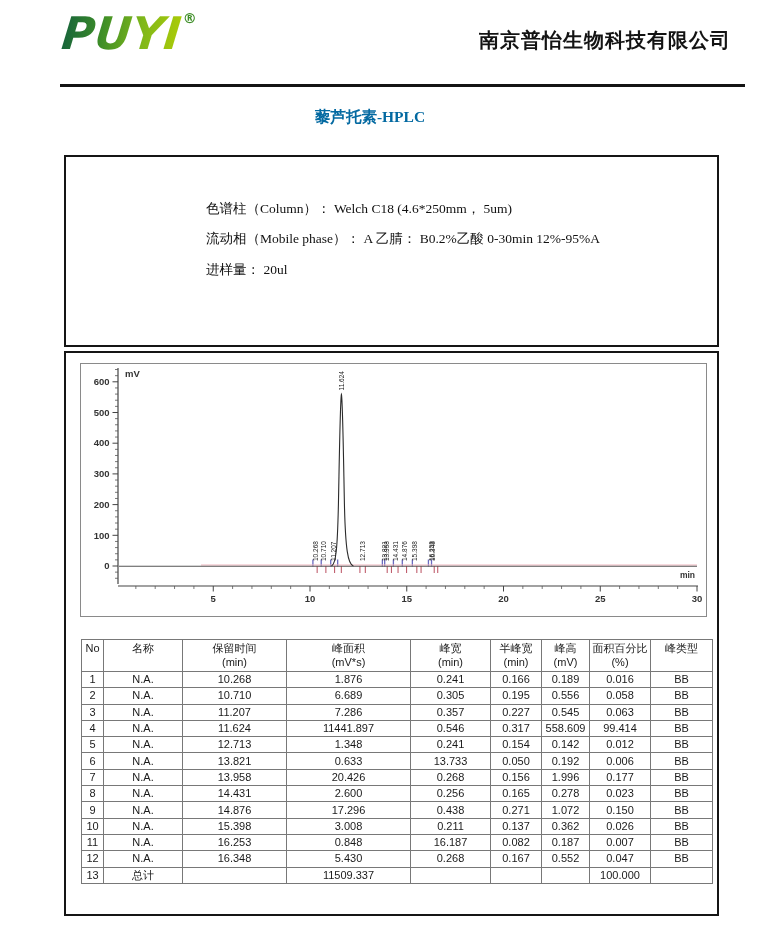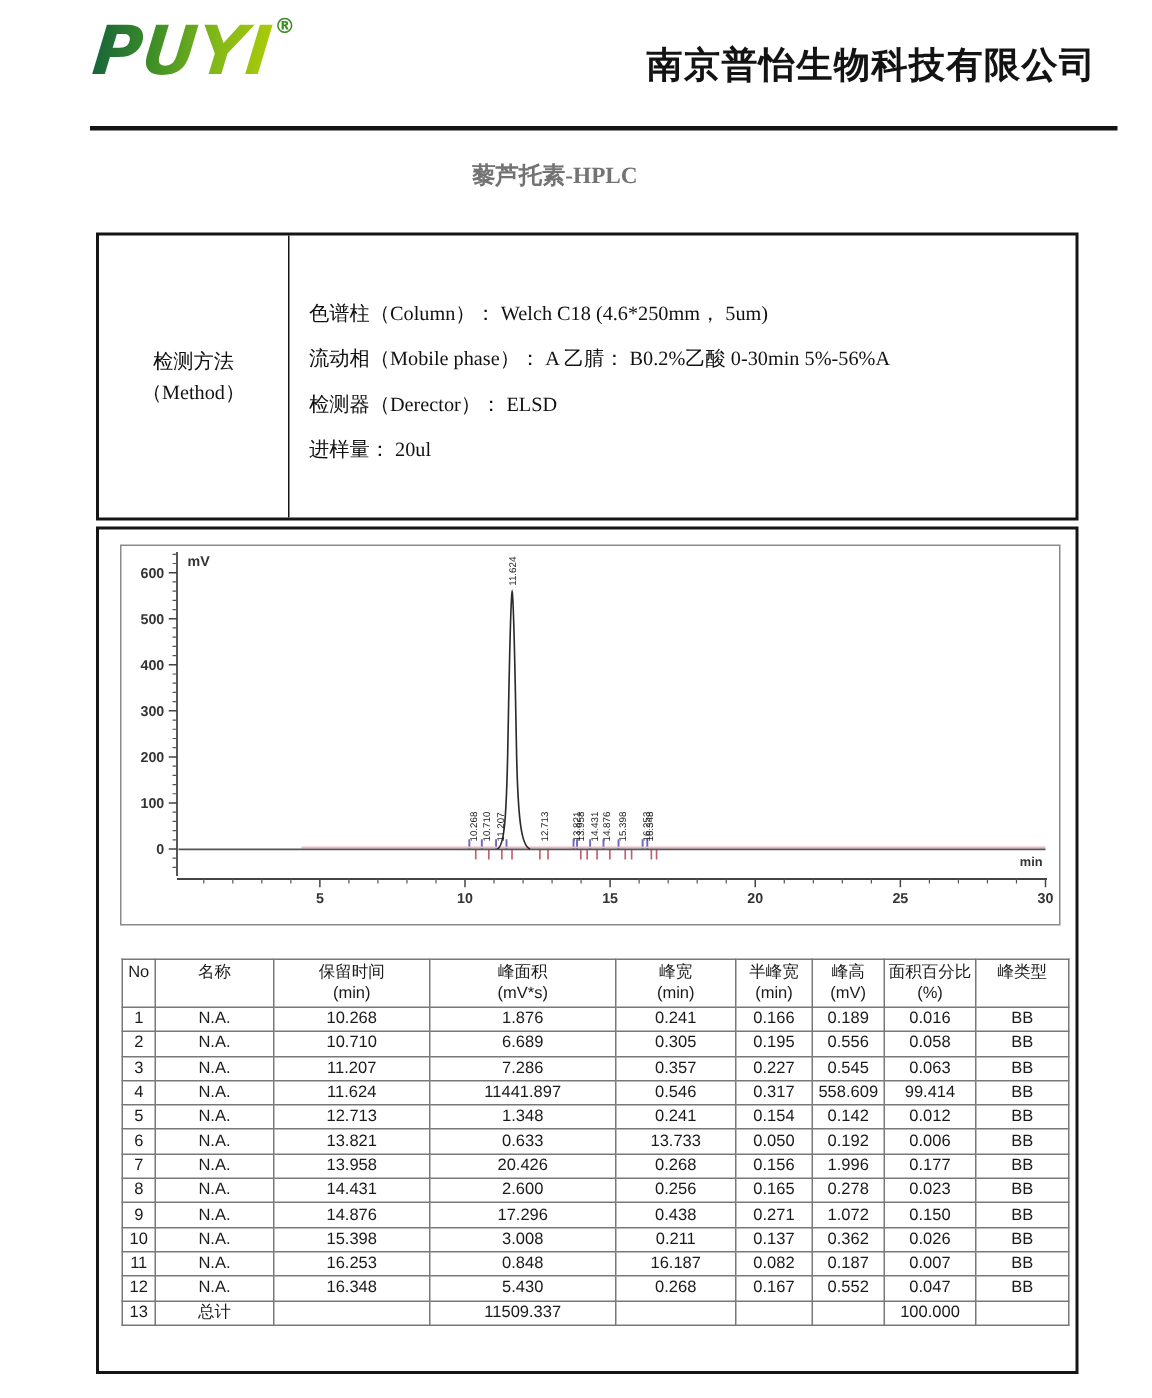--- a/index.html
+++ b/index.html
@@ -17,27 +17,27 @@
     transform:skewX(-6deg);
     -webkit-background-clip:text; background-clip:text; color:transparent;
   }
   .logo-reg {
     font-family:"DejaVu Sans", sans-serif; font-style:normal;
     font-size:14px; font-weight:bold; vertical-align:top; position:relative; top:0px; left:2px;
   }
   .company {
     position:absolute; right:37px; top:27px;
     font-family:Liberation Sans, sans-serif;
-    font-size:24px; font-weight:600; letter-spacing:1px; color:#131313;
+    font-size:20px; font-weight:600; letter-spacing:1px; color:#131313;
   }
   .header-rule { position:absolute; left:60px; top:84px; width:685px; height:3px; background:#141414; }
   
   .doc-title {
     position:absolute; left:0; top:107px; width:740px; text-align:center;
-    font-size:15.5px; font-weight:bold; color:#737373;
+    font-size:15.5px; font-weight:bold; color:#0369a1;
   }
   
   .method-box {
     position:absolute; left:64px; top:155px; width:655px; height:192px;
     border:2px solid #151515; box-sizing:border-box;
   }
   .method-label {
     position:absolute; left:0; top:0; bottom:0; width:126px;
     border-right:1.5px solid #151515;
     display:flex; flex-direction:column; justify-content:center; align-items:center;
@@ -79,28 +79,23 @@
 
   <div class="logo">
     <span class="logo-text" style="background-image: linear-gradient(90deg, rgb(23, 100, 59), rgb(62, 142, 39), rgb(127, 183, 26), rgb(171, 203, 8));">PUYI</span><span class="logo-reg" style="color: rgb(62, 142, 39);">®</span>
   </div>
   <div class="company">南京普怡生物科技有限公司</div>
   <div class="header-rule"></div>
 
   <div class="doc-title">藜芦托素-HPLC</div>
 
   <div class="method-box">
-    <div class="method-label">
-      <span>检测方法</span>
-      <span>（Method）</span>
-    </div>
     <div class="method-lines">
         <div class="method-line">色谱柱（Column）： Welch C18 (4.6*250mm， 5um)</div>
-        <div class="method-line">流动相（Mobile phase）：  A 乙腈： B0.2%乙酸  0-30min 5%-56%A</div>
-        <div class="method-line">检测器（Derector）： ELSD</div>
+        <div class="method-line">流动相（Mobile phase）：  A 乙腈： B0.2%乙酸  0-30min 12%-95%A</div>
         <div class="method-line">进样量： 20ul</div>
       </div>
   </div>
 
   <div class="main-box">
     <div class="chart-frame">
       <svg width="625" height="252" viewBox="0 0 625 252">
           <g>
             <line x1="37" y1="4" x2="37" y2="220" stroke="#444" stroke-width="1.2"></line>
             <line x1="31.5" y1="202" x2="37" y2="202" stroke="#444" stroke-width="1"></line>

